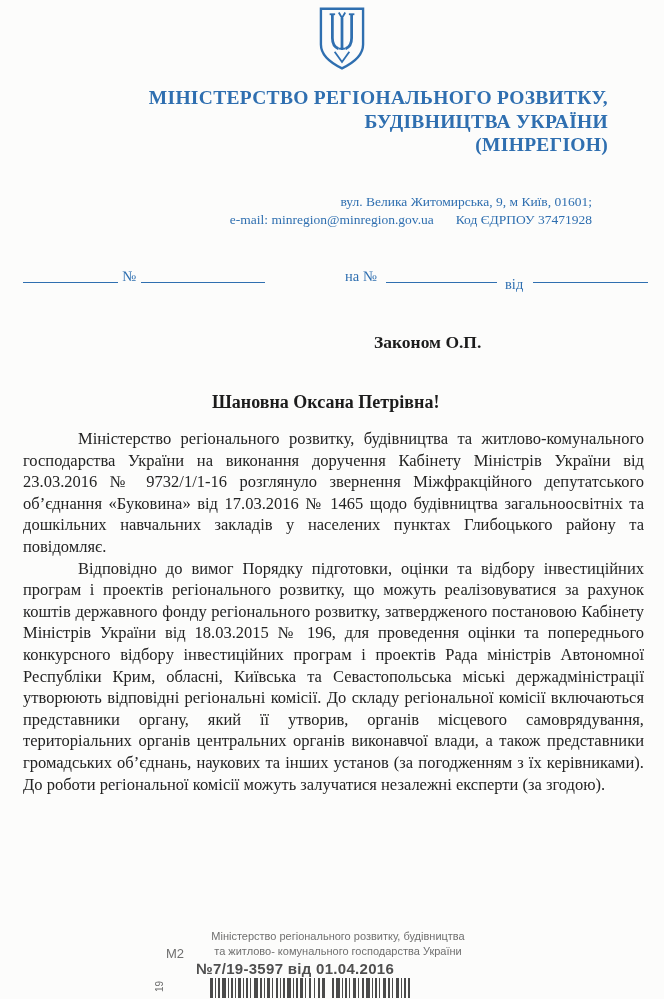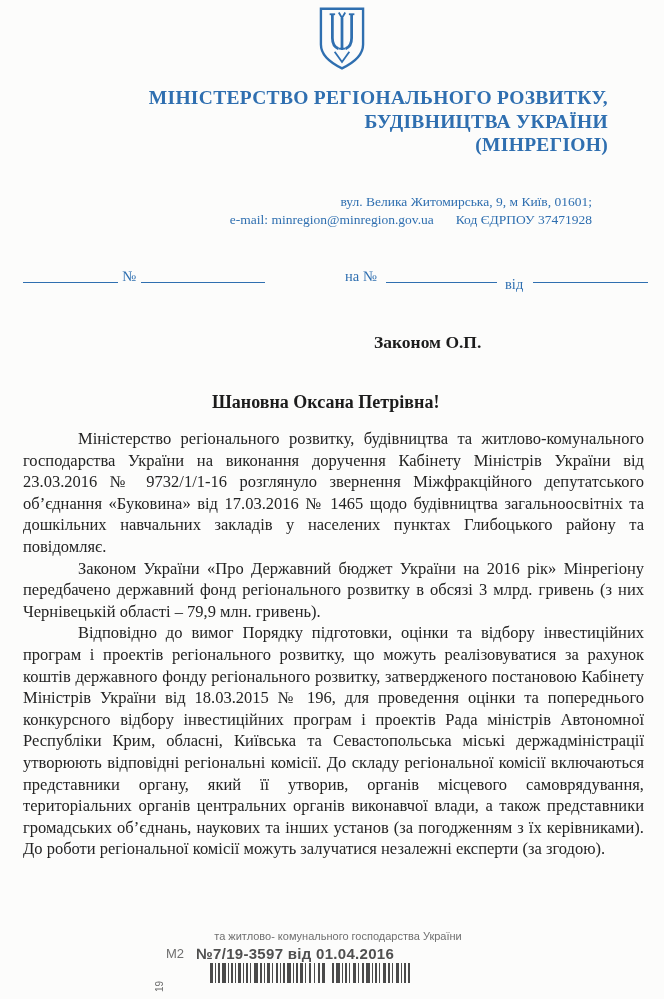--- a/index.html
+++ b/index.html
@@ -127,27 +127,27 @@
   </div>
 
   <div class="recipient">
     <div>Законом О.П.</div>
   </div>
 
   <div class="salutation">Шановна Оксана Петрівна!</div>
 
   <div class="body-text">
     <p>Міністерство регіонального розвитку, будівництва та житлово-комунального господарства України на виконання доручення Кабінету Міністрів України від 23.03.2016 № 9732/1/1-16 розглянуло звернення Міжфракційного депутатського об’єднання «Буковина» від 17.03.2016 № 1465 щодо будівництва загальноосвітніх та дошкільних навчальних закладів у населених пунктах Глибоцького району та повідомляє.</p>
-    <p>Законом України «Про Державний бюджет України на 2016 рік» Мінрегіону передбачено державний фонд регіонального розвитку в обсязі 3 млрд. гривень (з них Чернівецькій області – 79,9 млн. гривень).</p>
     <p>Відповідно до вимог Порядку підготовки, оцінки та відбору інвестиційних програм і проектів регіонального розвитку, що можуть реалізовуватися за рахунок коштів державного фонду регіонального розвитку, затвердженого постановою Кабінету Міністрів України від 18.03.2015 № 196, для проведення оцінки та попереднього конкурсного відбору інвестиційних програм і проектів Рада міністрів Автономної Республіки Крим, обласні, Київська та Севастопольська міські держадміністрації утворюють відповідні регіональні комісії. До складу регіональної комісії включаються представники органу, який її утворив, органів місцевого самоврядування, територіальних органів центральних органів виконавчої влади, а також представники громадських об’єднань, наукових та інших установ (за погодженням з їх керівниками). До роботи регіональної комісії можуть залучатися незалежні експерти (за згодою).</p>
   </div>
 
   <div class="stamp">
     <span class="side-mark">М2</span>
     <span class="vertical-mark">19</span>
+    <div class="org">Міністерство регіонального розвитку, будівництва</div>
     <div class="org">та житлово- комунального господарства України</div>
     <div class="reg">№7/19-3597 від 01.04.2016</div>
     <svg class="barcode" width="200" height="20" viewBox="0 0 200 20" aria-hidden="true">
       <g fill="#4a4a4a">
         <rect x="0" y="0" width="3" height="20"></rect>
           <rect x="5" y="0" width="1" height="20"></rect>
         <rect x="8" y="0" width="2" height="20"></rect>
           <rect x="12" y="0" width="4" height="20"></rect>
         <rect x="18" y="0" width="1" height="20"></rect>
           <rect x="21" y="0" width="2" height="20"></rect>

